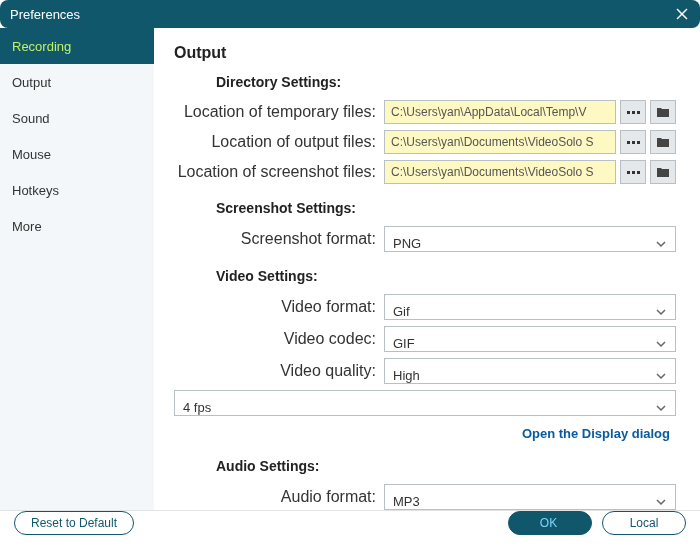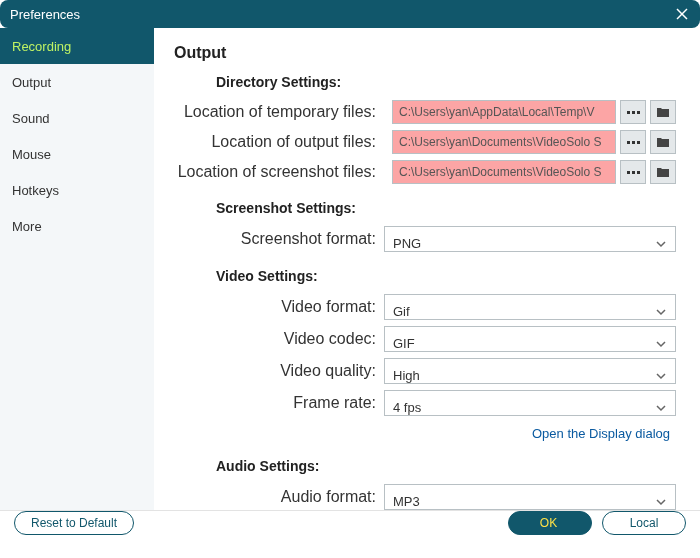--- a/index.html
+++ b/index.html
@@ -16,33 +16,33 @@
   .scroll { position: absolute; inset: 0; overflow-y: auto; padding: 16px 24px 10px 20px; color: #222; }
   .scroll::-webkit-scrollbar { width: 13px; }
   .scroll::-webkit-scrollbar-track { background: #f0f0f0; }
   .scroll::-webkit-scrollbar-thumb { background: #c8c8c8; }
   h2.page-title { font-size: 16px; font-weight: bold; margin-bottom: 12px; }
   h3.section-title { font-size: 14px; font-weight: bold; margin: 16px 0 10px 42px; }
   h3.section-title.first { margin-top: 0; }
   .row { display: flex; align-items: center; margin-bottom: 6px; }
   .row .label { width: 210px; text-align: right; padding-right: 8px; font-size: 16px; color: #333; }
   .row .field { flex: 1; display: flex; gap: 4px; align-items: center; }
-  .textinput { flex: 1; height: 24px; border: 1px solid #b8c0c4; background: #fca5a5; font-size: 12px; color: #555; padding: 0 6px; display: flex; align-items: center; overflow: hidden; white-space: nowrap; margin-left: 8px; }
+  .textinput { flex: 1; height: 24px; border: 1px solid #b8c0c4; background: #fef9c3; font-size: 12px; color: #555; padding: 0 6px; display: flex; align-items: center; overflow: hidden; white-space: nowrap; }
   .iconbtn { width: 26px; height: 24px; background: #e4e8ea; border: 1px solid #b8c0c4; display: flex; align-items: center; justify-content: center; cursor: pointer; }
   .iconbtn.browse svg { fill: #444; }
   .dots { display: flex; gap: 2px; }
   .dots span { width: 3px; height: 3px; background: #333; display: block; }
   .select { flex: 1; height: 26px; border: 1px solid #b8c0c4; background: #fff; display: flex; align-items: flex-end; justify-content: space-between; padding: 0 8px; font-size: 13px; color: #333; cursor: pointer; }
   .select .chev svg { stroke: #666; stroke-width: 1.5; fill: none; }
-  .linkrow { text-align: right; margin: 8px 6px 10px 0; }
+  .linkrow { text-align: right; margin: 8px 6px 10px 0; font-weight: bold; }
   .linkrow a { color: #0a5aa0; font-size: 13px; text-decoration: none; cursor: pointer; }
   .footer { height: 48px; border-top: 1px solid #e3e3e3; display: flex; padding: 0 14px; gap: 10px; background: #fff; }
   .footer .spacer { flex: 1; }
   .btn { height: 24px; min-width: 84px; border-radius: 12px; font-size: 12px; display: flex; align-items: center; justify-content: center; cursor: pointer; border: 1px solid #11576b; padding: 0 16px; }
-  .btn.primary { background: #11576b; color: #fde047; padding-left: 13px; }
+  .btn.primary { background: #11576b; color: #7dd3fc; padding-left: 13px; }
   .btn.secondary { background: #fff; color: #11576b; }
   .btn.reset { min-width: 112px; }
 </style>
 </head>
 <body>
 
 <div class="window">
   <div class="titlebar">
     <span>Preferences</span>
     <span class="close">
@@ -179,21 +179,20 @@
           <div class="field">
             <div class="select">
               <span>High</span>
               <span class="chev"><svg width="12" height="8" viewBox="0 0 12 8">
                     <polyline points="2,2 6,6 10,2"></polyline>
                   </svg></span>
             </div>
           </div>
         </div>
         <div class="row">
-          <div class="label">Frame rate:</div>
           <div class="field">
             <div class="select">
               <span>4 fps</span>
               <span class="chev"><svg width="12" height="8" viewBox="0 0 12 8">
                     <polyline points="2,2 6,6 10,2"></polyline>
                   </svg></span>
             </div>
           </div>
         </div>
         <div class="linkrow">

